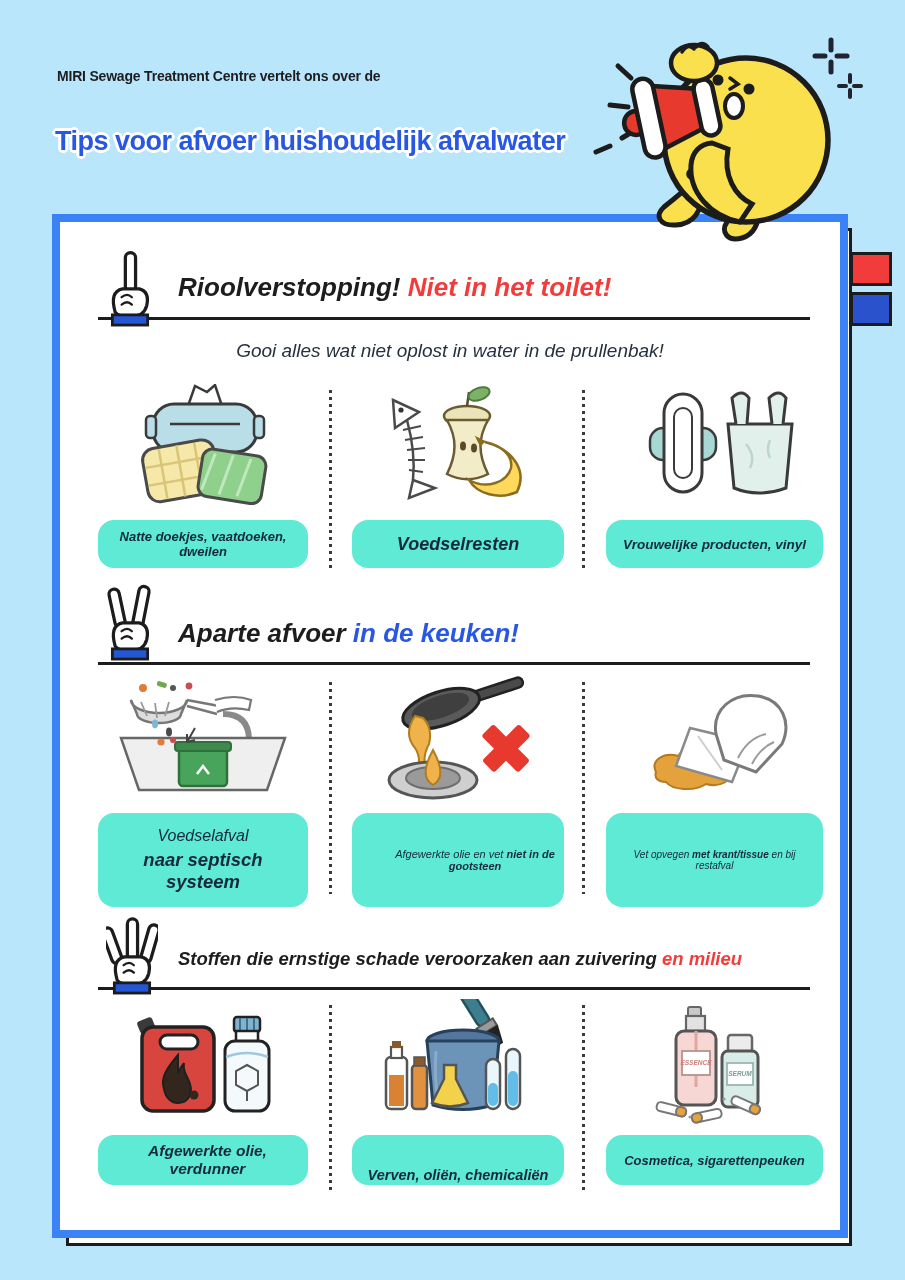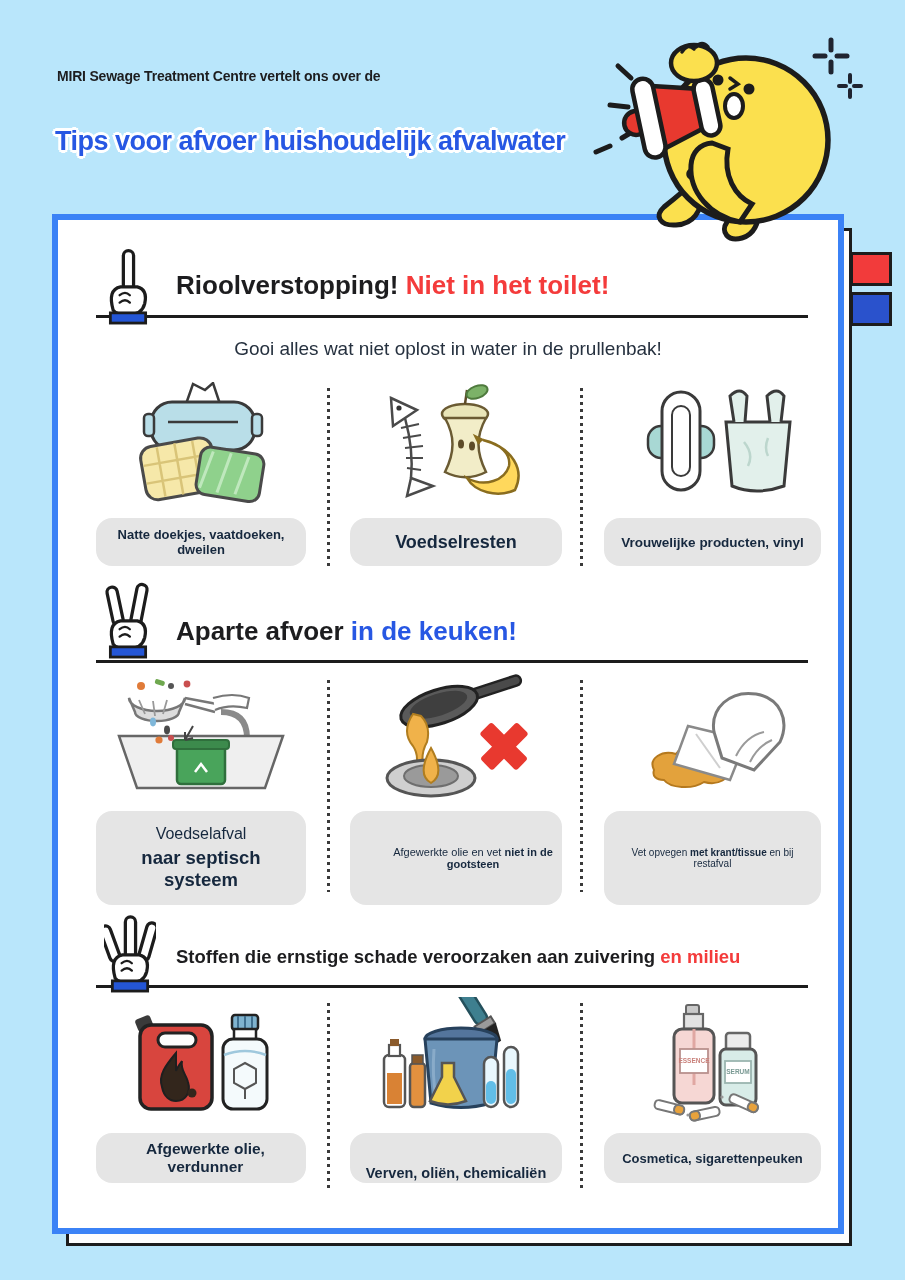--- a/index.html
+++ b/index.html
@@ -9,34 +9,34 @@
   
   .kicker{position:absolute;left:57px;top:68px;font-size:14px;font-weight:bold;color:#1d1d1f;letter-spacing:-0.2px;}
   .big-title{position:absolute;left:55px;top:126px;font-size:27px;font-weight:bold;color:#2757E3;letter-spacing:-0.5px;
     text-shadow:-2px -2px 0 #fff,2px -2px 0 #fff,-2px 2px 0 #fff,2px 2px 0 #fff,0 -3px 0 #fff,0 3px 0 #fff,-3px 0 0 #fff,3px 0 0 #fff;}
 
   
   .shadow-card{position:absolute;left:66px;top:228px;width:780px;height:1012px;background:#fdfdfd;border:3px solid #1c1c1c;z-index:1;}
   .accent-box{position:absolute;width:36px;height:28px;border:3px solid #1c1c1c;z-index:2;}
   .accent-box.red{left:850px;top:252px;background:#F23B3B;}
   .accent-box.blue{left:850px;top:292px;background:#2A52CC;}
-  .main-card{position:absolute;left:52px;top:214px;width:780px;height:1008px;background:#ffffff;border:6px solid #3b82f6;z-index:3;}
+  .main-card{position:absolute;left:52px;top:214px;width:780px;height:1008px;background:#ffffff;border:8px solid #3b82f6;z-index:3;font-style:italic;}
 
   .mascot{position:absolute;left:588px;top:28px;width:280px;height:215px;z-index:6;}
 
   
   .sec-title{position:absolute;left:118px;font-weight:bold;color:#1d1d1f;white-space:nowrap;}
   .sec-title .accent-red{color:#F43B3B;}
   .sec-title .accent-blue{color:#2757E3;}
   .hrule{position:absolute;left:38px;width:712px;height:3px;background:#1c1c1c;}
   .hand{position:absolute;width:52px;height:82px;z-index:4;}
   .subtitle{position:absolute;left:0;width:780px;text-align:center;font-size:19px;color:#26313f;font-weight:500;}
 
   .illus{position:absolute;height:132px;display:flex;align-items:flex-end;justify-content:center;}
-  .pill{position:absolute;background:#e5e5e5;border-radius:16px;display:flex;align-items:center;justify-content:center;
+  .pill{position:absolute;background:#5eead4;border-radius:16px;display:flex;align-items:center;justify-content:center;
         text-align:center;color:#16283E;padding:2px 8px;box-sizing:border-box;}
   .pill b{font-weight:bold;}
   .dots{position:absolute;width:3px;background-image:repeating-linear-gradient(to bottom,#3a3a3a 0 3px,transparent 3px 7px);}
 
   .p-s1{top:298px;height:48px;font-weight:bold;}
   .p-s2{top:591px;height:94px;}
   .p-s3{top:913px;height:50px;font-weight:bold;}
   .c1{left:38px;width:210px;}
   .c2{left:292px;width:212px;}
   .c3{left:546px;width:217px;}

